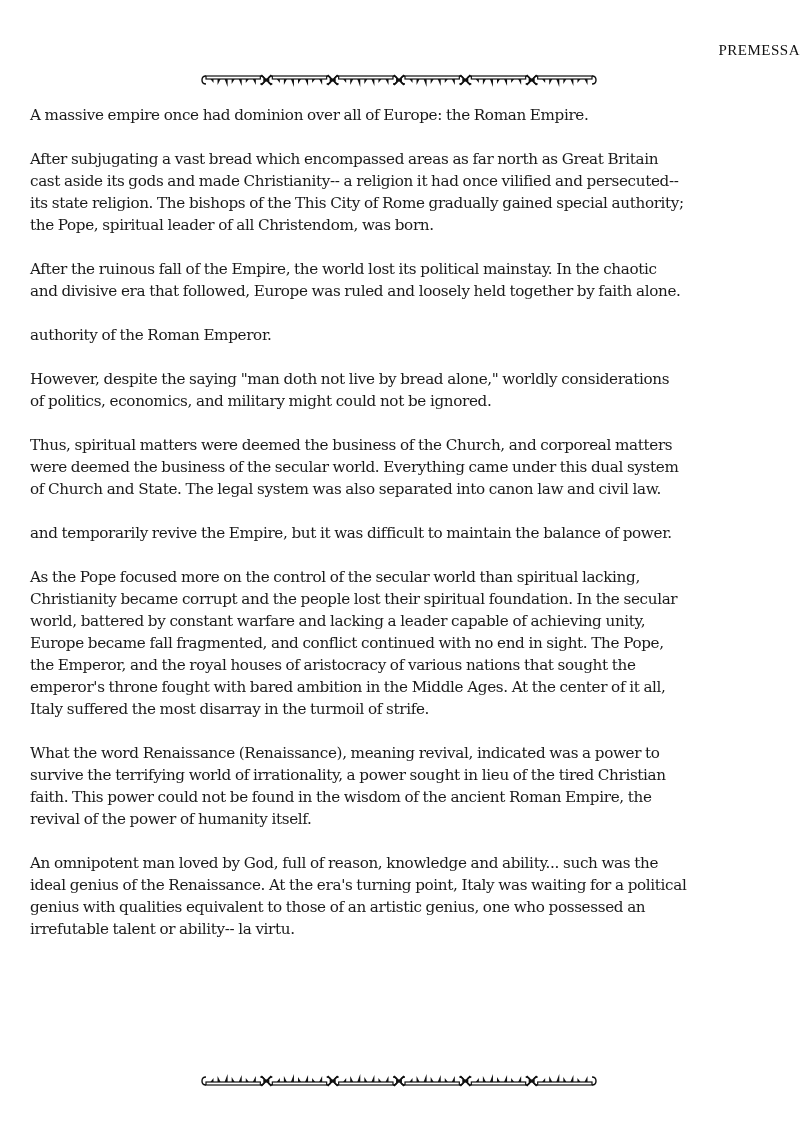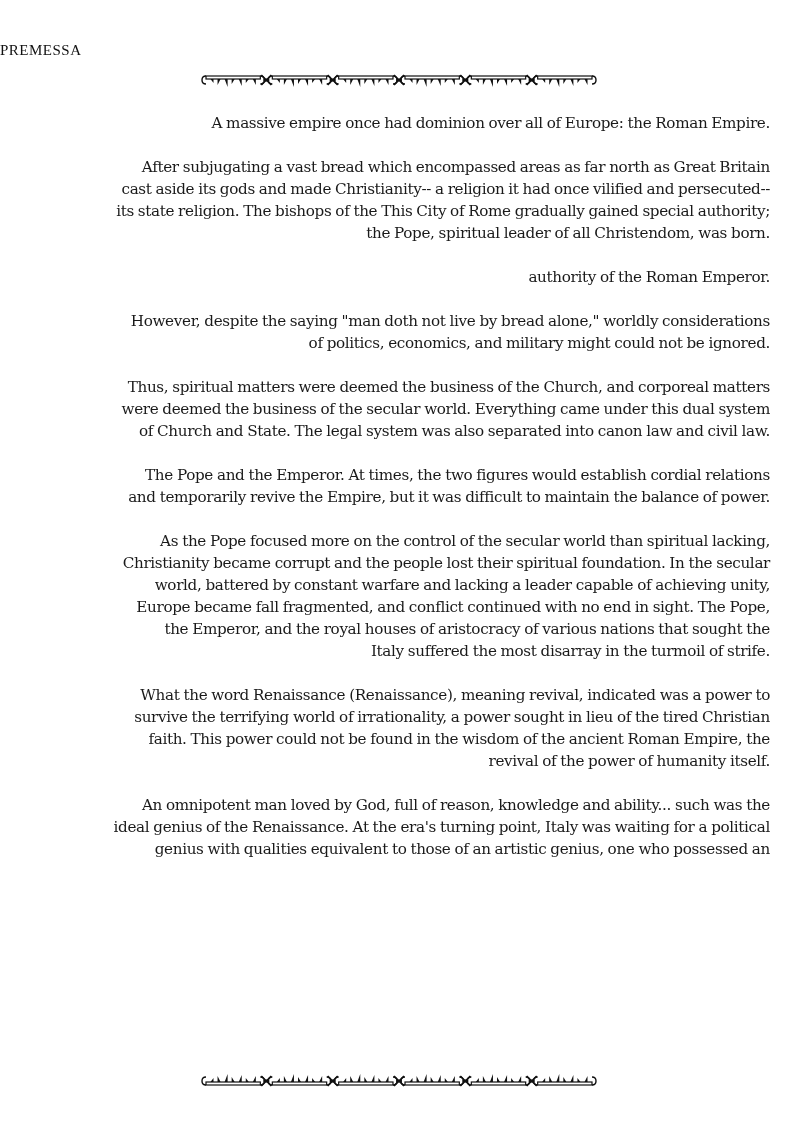--- a/index.html
+++ b/index.html
@@ -13,42 +13,42 @@
     position: relative;
     overflow: hidden;
     font-family: "DejaVu Serif", "Liberation Serif", serif;
     color: #1a1a1a;
   }
   .title {
     position: absolute;
     top: 42px;
     left: 0;
     width: 800px;
-    text-align: left;
+    text-align: right;
     font-family: "Liberation Serif", "DejaVu Serif", serif;
     font-size: 15px;
     letter-spacing: 0.5px;
     color: #111;
     font-weight: normal;
   }
   .ornament {
     position: absolute;
     left: 200px;
     width: 398px;
     height: 18px;
   }
   .ornament.top { top: 72px; }
   .ornament.bottom { top: 1071px; }
   .ornament svg { display: block; width: 398px; height: 18px; }
   .body-text {
     position: absolute;
-    top: 112px;
+    top: 104px;
     left: 30px;
     width: 740px;
-    text-align: right;
+    text-align: left;
     font-family: "DejaVu Serif", serif;
     font-size: 15.2px;
     line-height: 22px;
     letter-spacing: -0.35px;
     word-spacing: -0.5px;
     color: #1a1a1a;
   }
   .para {
     margin: 0 0 22px 0;
   }
@@ -104,53 +104,58 @@
     <p class="para">
       <span class="line">A massive empire once had dominion over all of Europe: the Roman Empire.</span>
     </p>
     <p class="para">
       <span class="line">After subjugating a vast bread which encompassed areas as far north as Great Britain</span>
       <span class="line">cast aside its gods and made Christianity-- a religion it had once vilified and persecuted--</span>
       <span class="line">its state religion. The bishops of the This City of Rome gradually gained special authority;</span>
       <span class="line">the Pope, spiritual leader of all Christendom, was born.</span>
     </p>
     <p class="para">
+      <span class="line">After the ruinous fall of the Empire, the world lost its political mainstay. In the chaotic</span>
+      <span class="line">and divisive era that followed, Europe was ruled and loosely held together by faith alone.</span>
+    </p>
+    <p class="para">
       <span class="line">authority of the Roman Emperor.</span>
     </p>
     <p class="para">
       <span class="line">However, despite the saying "man doth not live by bread alone," worldly considerations</span>
       <span class="line">of politics, economics, and military might could not be ignored.</span>
     </p>
     <p class="para">
       <span class="line">Thus, spiritual matters were deemed the business of the Church, and corporeal matters</span>
       <span class="line">were deemed the business of the secular world. Everything came under this dual system</span>
       <span class="line">of Church and State. The legal system was also separated into canon law and civil law.</span>
     </p>
     <p class="para">
-      <span class="line">The Pope and the Emperor. At times, the two figures would establish cordial relations</span>
       <span class="line">and temporarily revive the Empire, but it was difficult to maintain the balance of power.</span>
     </p>
     <p class="para">
       <span class="line">As the Pope focused more on the control of the secular world than spiritual lacking,</span>
       <span class="line">Christianity became corrupt and the people lost their spiritual foundation. In the secular</span>
       <span class="line">world, battered by constant warfare and lacking a leader capable of achieving unity,</span>
       <span class="line">Europe became fall fragmented, and conflict continued with no end in sight. The Pope,</span>
       <span class="line">the Emperor, and the royal houses of aristocracy of various nations that sought the</span>
+      <span class="line">emperor's throne fought with bared ambition in the Middle Ages. At the center of it all,</span>
       <span class="line">Italy suffered the most disarray in the turmoil of strife.</span>
     </p>
     <p class="para">
       <span class="line">What the word Renaissance (Renaissance), meaning revival, indicated was a power to</span>
       <span class="line">survive the terrifying world of irrationality, a power sought in lieu of the tired Christian</span>
       <span class="line">faith. This power could not be found in the wisdom of the ancient Roman Empire, the</span>
       <span class="line">revival of the power of humanity itself.</span>
     </p>
     <p class="para">
       <span class="line">An omnipotent man loved by God, full of reason, knowledge and ability...  such was the</span>
       <span class="line">ideal genius of the Renaissance. At the era's turning point, Italy was waiting for a political</span>
       <span class="line">genius with qualities equivalent to those of an artistic genius, one who possessed an</span>
+      <span class="line">irrefutable talent or ability-- la virtu.</span>
     </p>
   </div>
 
 <div class="ornament bottom">
   <svg viewBox="0 0 398 18" xmlns="http://www.w3.org/2000/svg">
       <g transform="translate(0,18) scale(1,-1)">
         <rect x="6" y="4" width="54.33333333333333" height="3" fill="none" stroke="#111" stroke-width="1.2"></rect>
         <path d="M 6 4 q -4 0 -4 4 q 0 4 4 4" fill="none" stroke="#111" stroke-width="1.4"></path>
         <path d="M 60.33333333333333 4 q 4 0 4 4 q 0 4 -4 4" fill="none" stroke="#111" stroke-width="1.4"></path>
         <path d="M 10.5 7 L 13.5 11 L 13.5 7 Z M 17.555555555555554 7 L 17.555555555555554 13 L 20.555555555555554 7 Z M 24.611111111111107 7 L 27.611111111111107 15 L 27.611111111111107 7 Z M 31.666666666666664 7 L 31.666666666666664 12 L 34.666666666666664 7 Z M 38.722222222222214 7 L 41.722222222222214 14 L 41.722222222222214 7 Z M 45.77777777777777 7 L 45.77777777777777 11 L 48.77777777777777 7 Z M 52.83333333333333 7 L 55.83333333333333 13 L 55.83333333333333 7 Z " fill="#111"></path>

